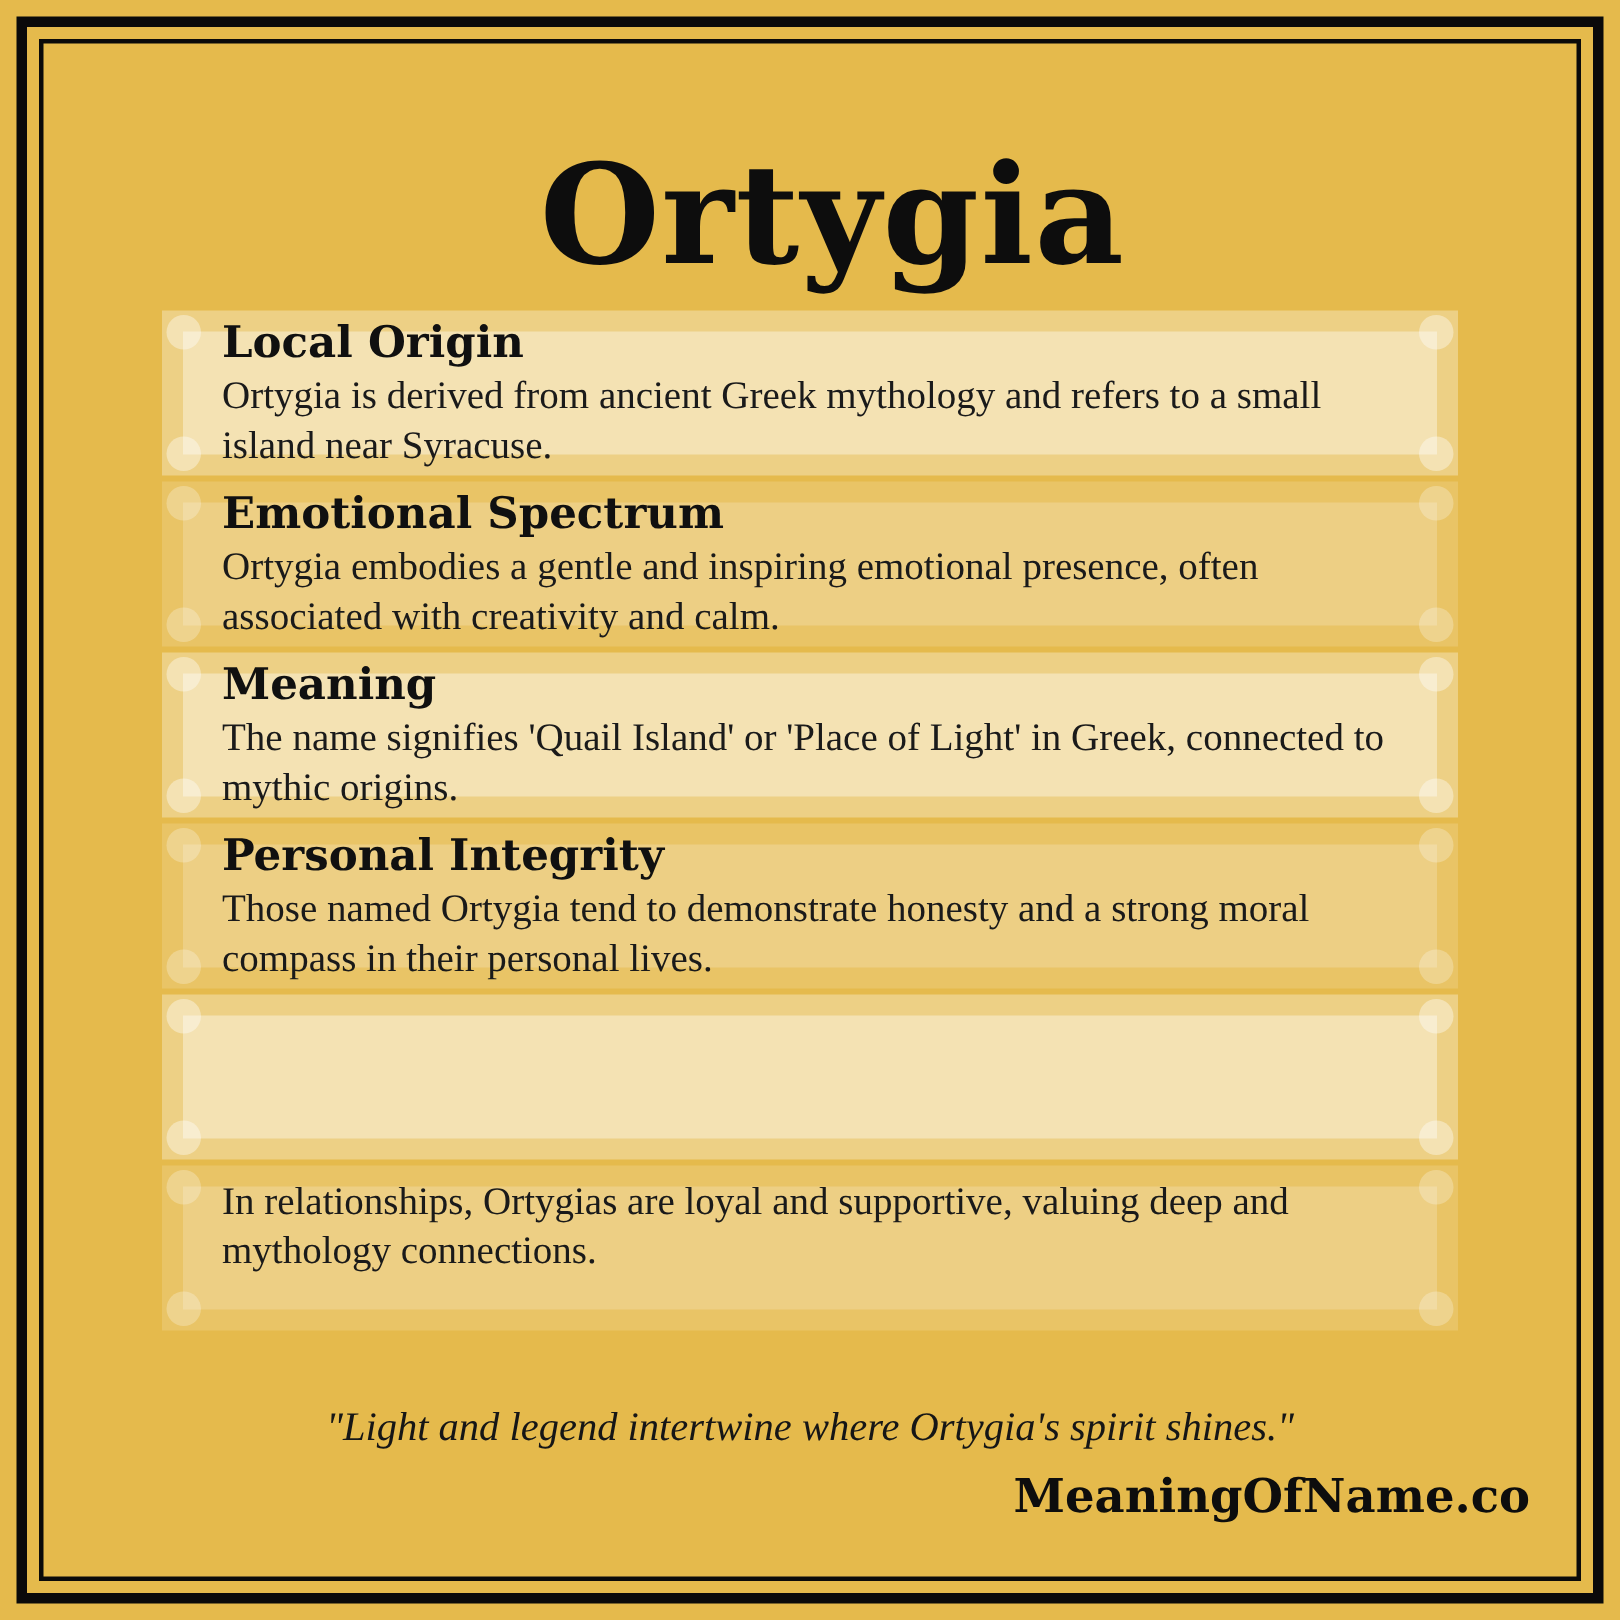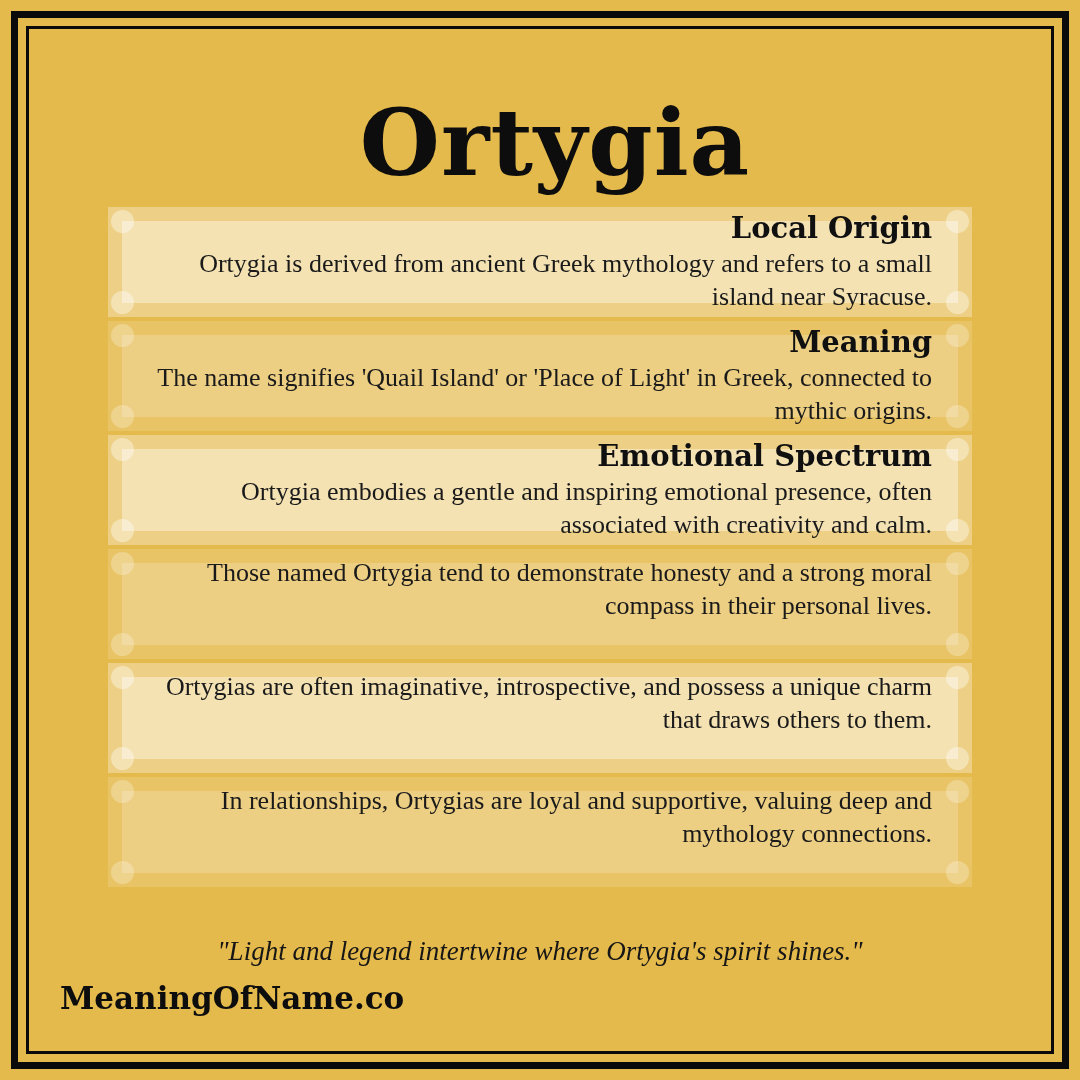--- a/index.html
+++ b/index.html
@@ -60,21 +60,21 @@
     background:var(--dot);
   }
   .dot.tl{top:3px;left:3px;}
   .dot.tr{top:3px;right:3px;}
   .dot.bl{bottom:3px;left:3px;}
   .dot.br{bottom:3px;right:3px;}
   .card-content{
     position:relative;z-index:1;
     height:100%;
     padding:5px 40px 0 40px;
-    text-align:right;
+    text-align:left;
     box-sizing:border-box;
   }
   .card-heading{
     margin:0;
     font-family:"DejaVu Serif","Liberation Serif",serif;
     font-weight:bold;
     font-size:29px;line-height:1.15;
     color:#101010;
   }
   .card-text{
@@ -85,21 +85,21 @@
   }
   .quote{
     position:absolute;top:936px;left:60px;right:60px;
     text-align:center;
     font-style:italic;
     font-size:27px;
     color:#161616;
   }
   .brand{
     position:absolute;top:980px;left:60px;right:60px;
-    text-align:left;
+    text-align:right;
     font-family:"DejaVu Serif","Liberation Serif",serif;
     font-weight:bold;
     font-size:31px;
     color:#0d0d0d;
   }
 </style>
 </head>
 <body>
 
 <div class="page">
@@ -119,53 +119,53 @@
       <p class="card-text">Ortygia is derived from ancient Greek mythology and refers to a small island near Syracuse.</p>
     </div>
   </section>
 
   <section class="card">
     <span class="dot tl"></span>
     <span class="dot tr"></span>
     <span class="dot bl"></span>
     <span class="dot br"></span>
     <div class="card-content">
+      <h2 class="card-heading">Emotional Spectrum</h2>
+      <p class="card-text">Ortygia embodies a gentle and inspiring emotional presence, often associated with creativity and calm.</p>
+    </div>
+  </section>
+
+  <section class="card">
+    <span class="dot tl"></span>
+    <span class="dot tr"></span>
+    <span class="dot bl"></span>
+    <span class="dot br"></span>
+    <div class="card-content">
       <h2 class="card-heading">Meaning</h2>
       <p class="card-text">The name signifies 'Quail Island' or 'Place of Light' in Greek, connected to mythic origins.</p>
     </div>
   </section>
 
   <section class="card">
     <span class="dot tl"></span>
     <span class="dot tr"></span>
     <span class="dot bl"></span>
     <span class="dot br"></span>
     <div class="card-content">
-      <h2 class="card-heading">Emotional Spectrum</h2>
-      <p class="card-text">Ortygia embodies a gentle and inspiring emotional presence, often associated with creativity and calm.</p>
-    </div>
-  </section>
-
-  <section class="card">
-    <span class="dot tl"></span>
-    <span class="dot tr"></span>
-    <span class="dot bl"></span>
-    <span class="dot br"></span>
-    <div class="card-content">
+      <h2 class="card-heading">Personal Integrity</h2>
       <p class="card-text">Those named Ortygia tend to demonstrate honesty and a strong moral compass in their personal lives.</p>
     </div>
   </section>
 
   <section class="card">
     <span class="dot tl"></span>
     <span class="dot tr"></span>
     <span class="dot bl"></span>
     <span class="dot br"></span>
     <div class="card-content">
-      <p class="card-text">Ortygias are often imaginative, introspective, and possess a unique charm that draws others to them.</p>
     </div>
   </section>
 
   <section class="card">
     <span class="dot tl"></span>
     <span class="dot tr"></span>
     <span class="dot bl"></span>
     <span class="dot br"></span>
     <div class="card-content">
       <p class="card-text">In relationships, Ortygias are loyal and supportive, valuing deep and mythology connections.</p>

